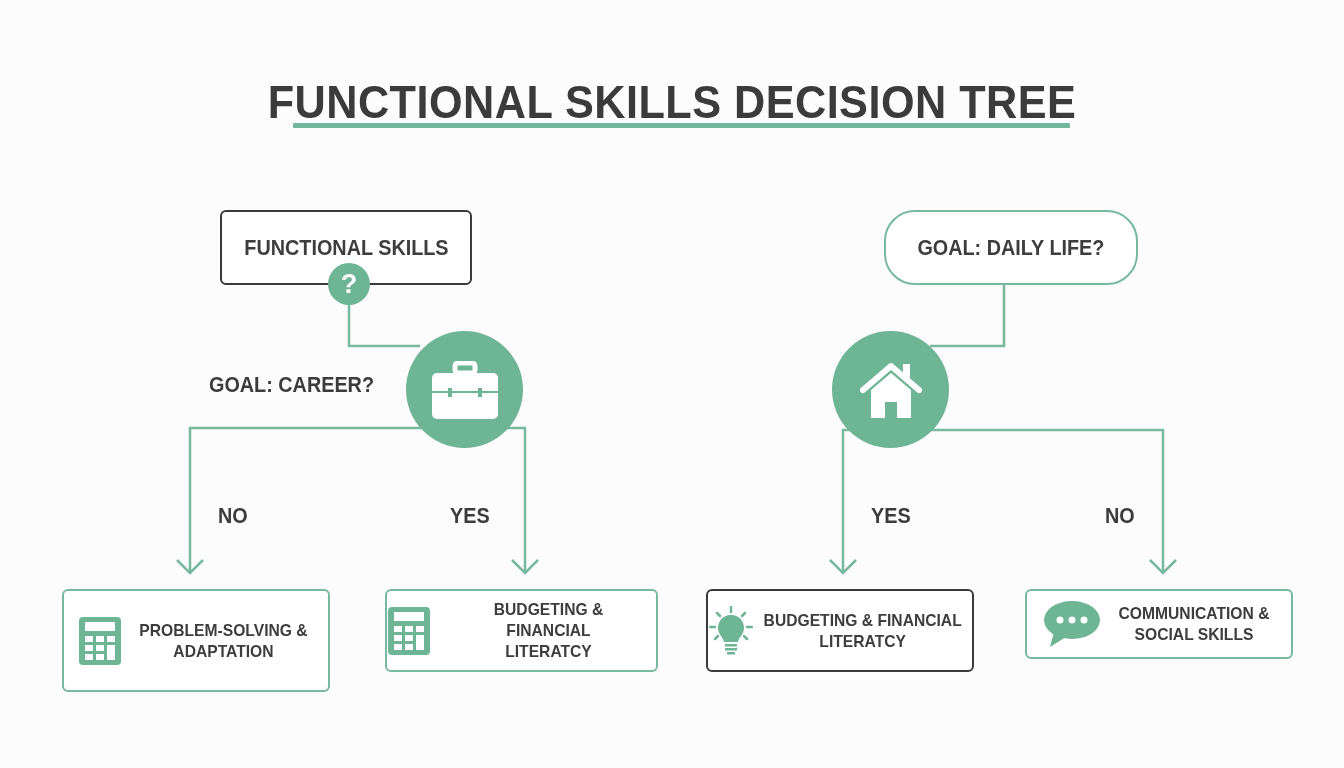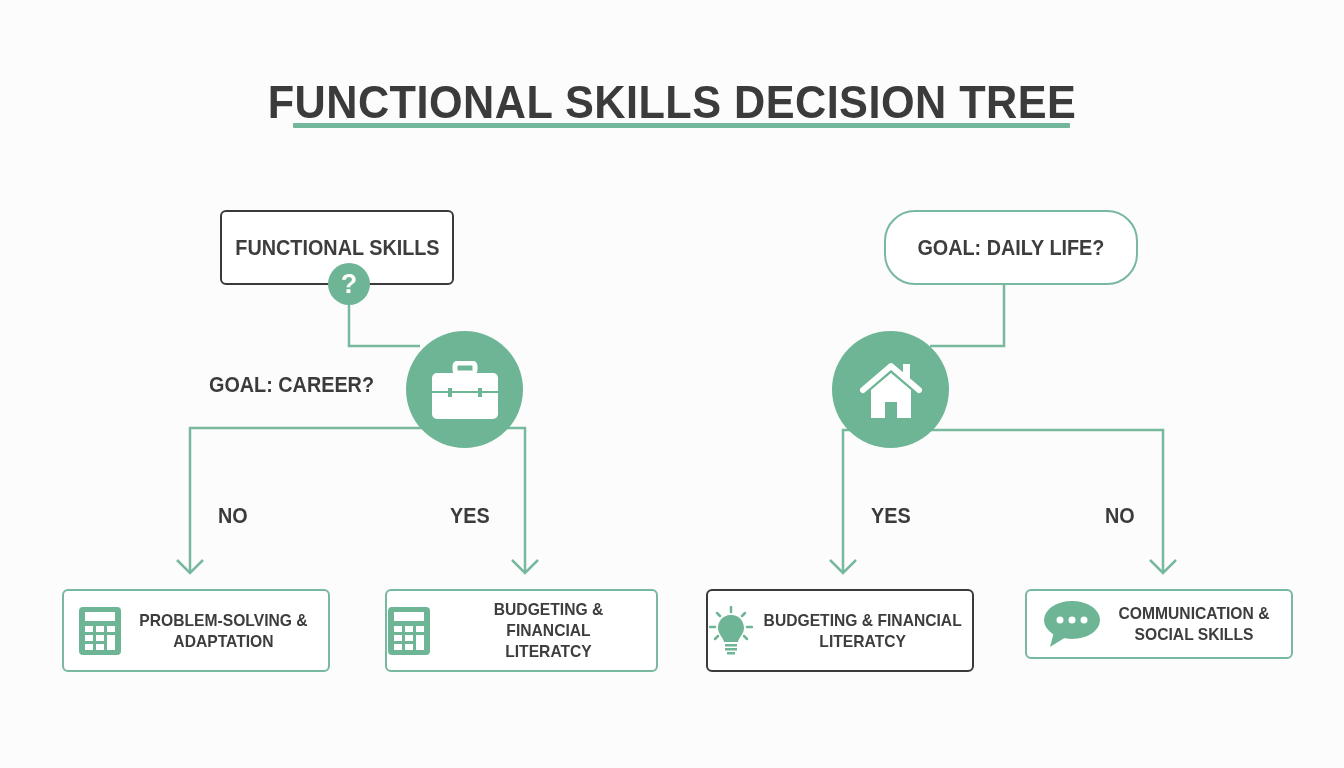--- a/index.html
+++ b/index.html
@@ -52,42 +52,42 @@
     <polyline points="512,560 525,573 538,560"></polyline>
 
     <polyline points="1004,285 1004,346 930,346"></polyline>
 
     <polyline points="843,572 843,430 1163,430 1163,572"></polyline>
     <polyline points="830,560 843,573 856,560"></polyline>
     <polyline points="1150,560 1163,573 1176,560"></polyline>
   </g>
 </svg>
 
-<div class="abs box dark" style="left:220px;top:210px;width:234px;height:75px;">
+<div class="abs box dark" style="left:220px;top:210px;width:252px;height:75px;">
   <span class="q-text">FUNCTIONAL SKILLS</span>
 </div>
 <div class="abs circle" style="left:328px;top:263px;width:42px;height:42px;">
   <span style="color:#fff;font-weight:bold;font-size:27px;">?</span>
 </div>
 
 <div class="abs circle" style="left:406px;top:331px;width:117px;height:117px;">
   <svg width="66" height="58" viewBox="0 0 66 58">
     <rect x="23" y="2" width="20" height="10" rx="3" fill="none" stroke="#fff" stroke-width="5"></rect>
     <rect x="0" y="12" width="66" height="46" rx="5" fill="#fff"></rect>
     <line x1="0" y1="31" x2="66" y2="31" stroke="#6db594" stroke-width="2"></line>
     <rect x="16" y="27" width="4" height="9" fill="#6db594"></rect>
     <rect x="46" y="27" width="4" height="9" fill="#6db594"></rect>
   </svg>
 </div>
 <div class="abs label" style="left:209px;top:372px;">GOAL: CAREER?</div>
 
 <div class="abs label" style="left:218px;top:503px;">NO</div>
 <div class="abs label" style="left:450px;top:503px;">YES</div>
 
-<div class="abs box green leaf" style="left:62px;top:589px;width:268px;height:83px;">
+<div class="abs box green leaf" style="left:62px;top:589px;width:268px;height:103px;">
   <svg class="leaf-icon" viewBox="0 0 44 50">
     <rect x="1" y="1" width="42" height="48" rx="4" fill="#6db594"></rect>
     <rect x="7" y="6" width="30" height="9" fill="#fff"></rect>
     <rect x="7" y="20" width="8" height="6" fill="#fff"></rect>
       <rect x="18" y="20" width="8" height="6" fill="#fff"></rect>
       <rect x="29" y="20" width="8" height="6" fill="#fff"></rect>
     <rect x="7" y="29" width="8" height="6" fill="#fff"></rect>
       <rect x="18" y="29" width="8" height="6" fill="#fff"></rect>
       <rect x="29" y="29" width="8" height="15" fill="#fff"></rect>
     <rect x="7" y="38" width="8" height="6" fill="#fff"></rect>

